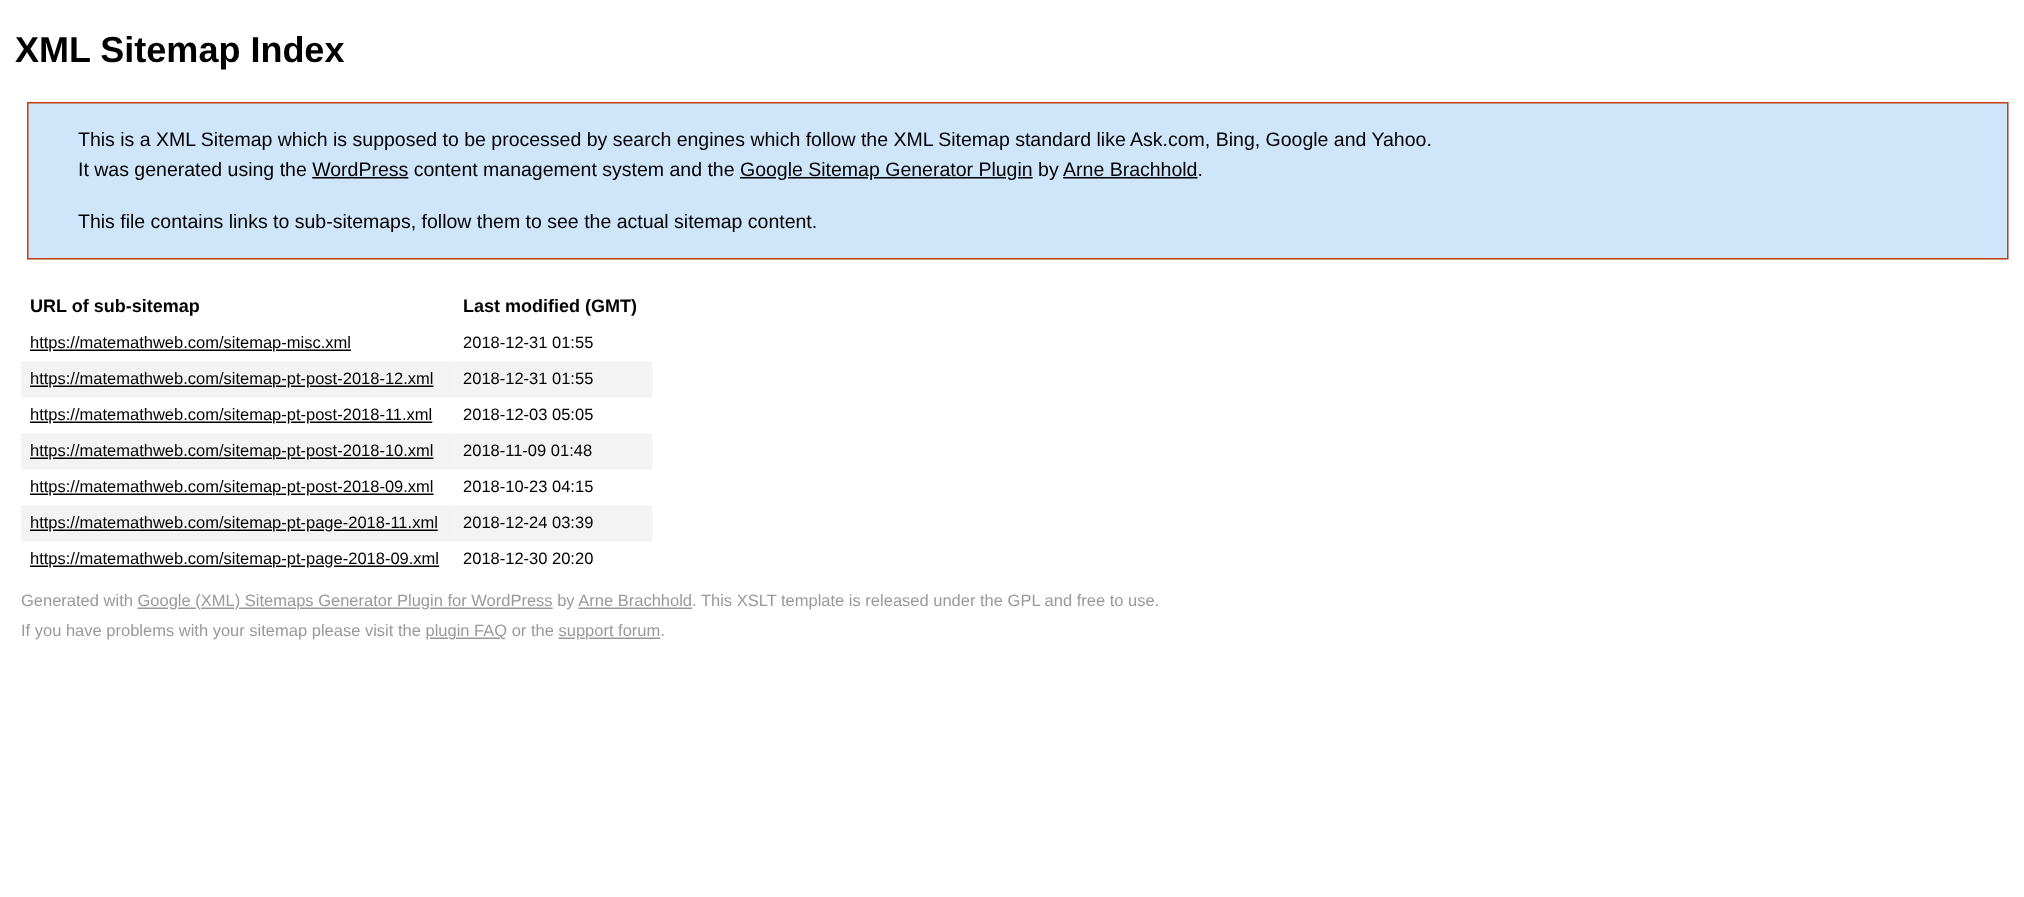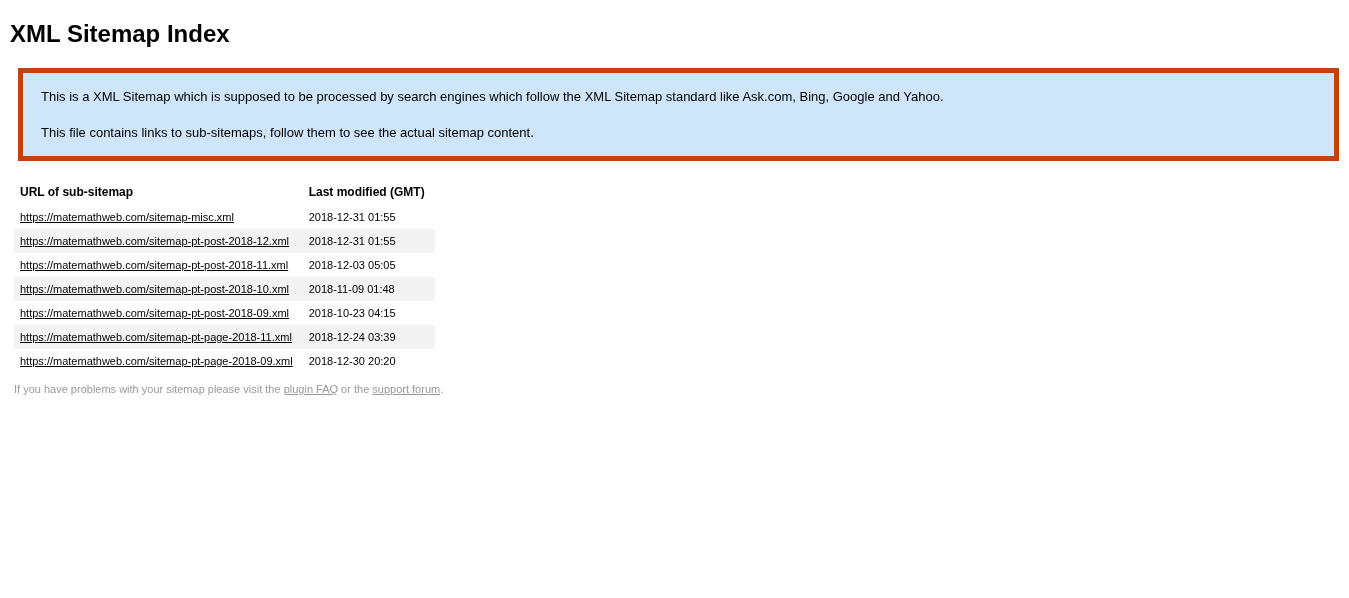--- a/index.html
+++ b/index.html
@@ -10,22 +10,22 @@
     padding: 10px;
     background: #fff;
   }
   h1 {
     font-size: 24px;
     font-weight: bold;
     margin: 10px 0 20px 0;
   }
   .info-box {
     background: #cfe5fa;
-    border: 5px solid #c2410c;
-    padding: 14px 18px;
+    border: 1px solid #c2410c;
+    padding: 14px 33px;
     margin: 0 0 18px 8px;
     color: #000;
     line-height: 1.5;
   }
   .info-box p {
     margin: 0;
   }
   .info-box .gap {
     height: 16px;
   }
@@ -66,20 +66,23 @@
     text-decoration: underline;
   }
 </style>
 </head>
 <body>
 
 <h1>XML Sitemap Index</h1>
 
 <div class="info-box">
   <p>This is a XML Sitemap which is supposed to be processed by search engines which follow the XML Sitemap standard like Ask.com, Bing, Google and Yahoo.</p>
+  <p>
+    <span>It was generated using the </span><a href="#">WordPress</a><span> content management system and the </span><a href="#">Google Sitemap Generator Plugin</a><span> by </span><a href="#">Arne Brachhold</a><span>.</span>
+  </p>
   <div class="gap"></div>
   <p>This file contains links to sub-sitemaps, follow them to see the actual sitemap content.</p>
 </div>
 
 <table>
   <thead>
     <tr>
       <th>URL of sub-sitemap</th>
       <th>Last modified (GMT)</th>
     </tr>
@@ -111,15 +114,18 @@
       </tr>
       <tr>
         <td><a href="#">https://matemathweb.com/sitemap-pt-page-2018-09.xml</a></td>
         <td>2018-12-30 20:20</td>
       </tr>
     </tbody>
 </table>
 
 <div class="footer">
   <div>
+    <span>Generated with </span><a href="#">Google (XML) Sitemaps Generator Plugin for WordPress</a><span> by </span><a href="#">Arne Brachhold</a><span>. This XSLT template is released under the GPL and free to use.</span>
+  </div>
+  <div>
     <span>If you have problems with your sitemap please visit the </span><a href="#">plugin FAQ</a><span> or the </span><a href="#">support forum</a><span>.</span>
   </div>
 </div>
 
 </body></html>

